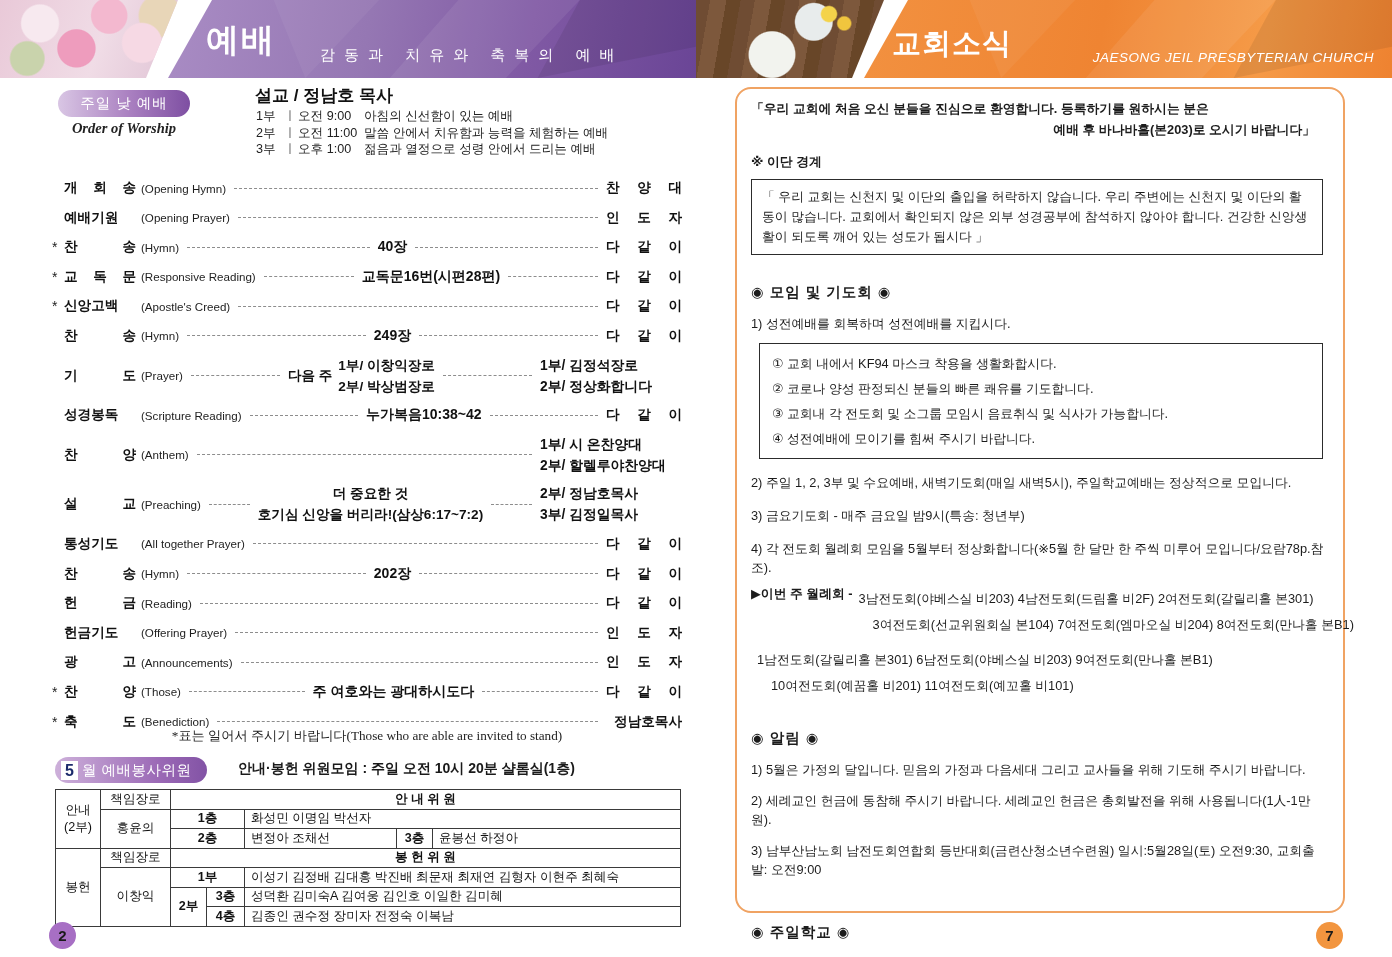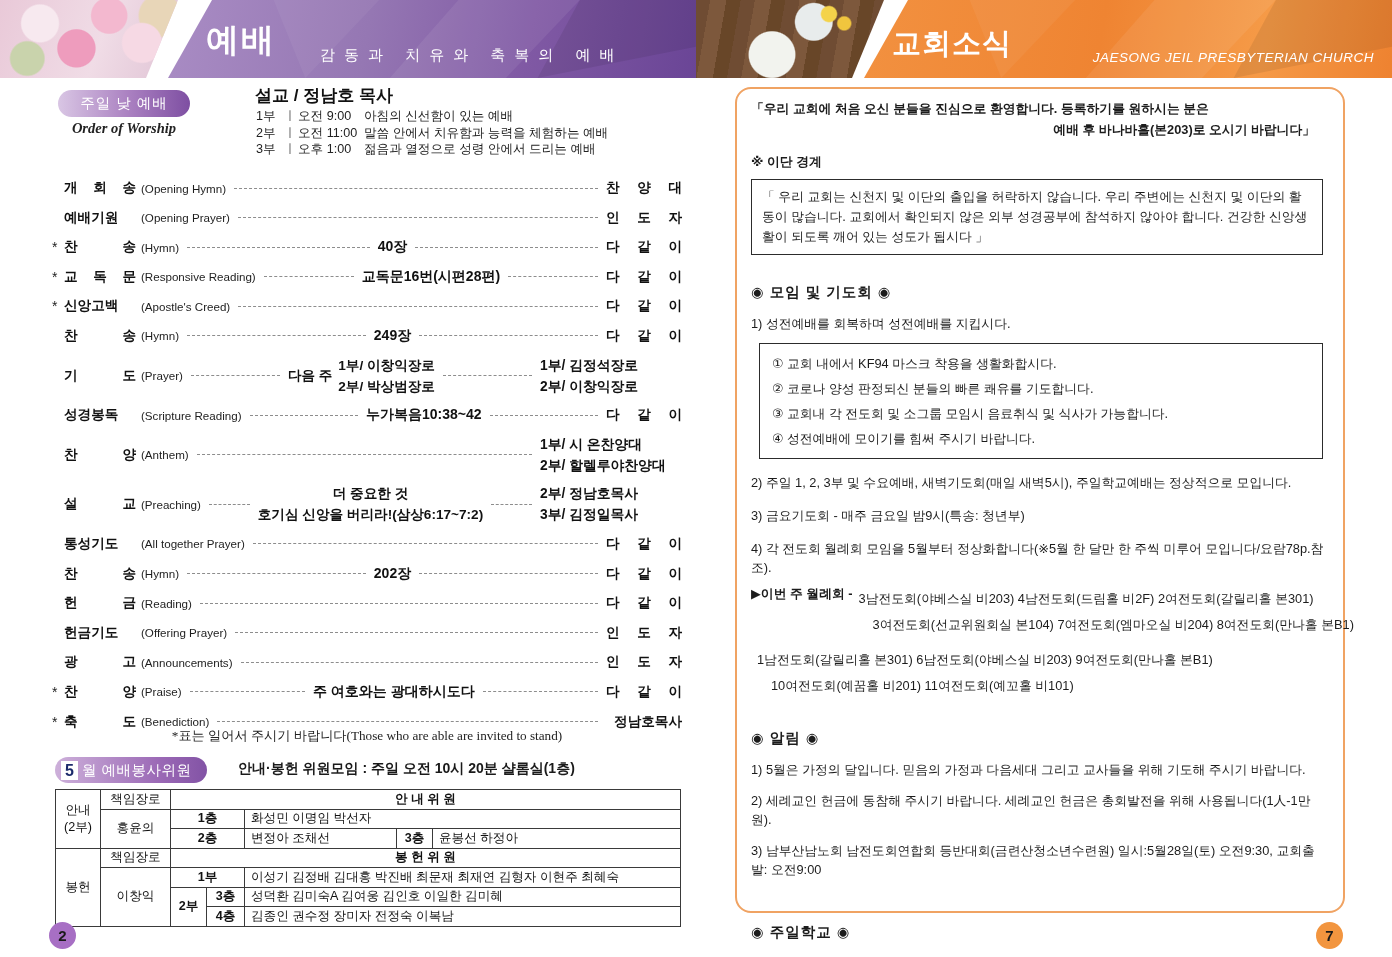--- a/index.html
+++ b/index.html
@@ -192,21 +192,21 @@
         <span class="oen">(Prayer)</span>
         <span class="lead"></span>
         <span class="opre">다음 주</span>
         <div class="oclines">
           <div>1부/ 이창익장로</div>
           <div>2부/ 박상범장로</div>
         </div>
         <span class="lead"></span>
         <div class="orlines">
           <div>1부/ 김정석장로</div>
-          <div>2부/ 이창익장로</div>
+          <div>2부/ 정상화합니다</div>
         </div>
       </div>
       <div class="orow">
         <span class="ostar"></span>
         <span class="olabel">성경봉독</span>
         <span class="oen">(Scripture Reading)</span>
         <span class="lead"></span>
         <span class="ocenter">누가복음10:38~42</span>
         <span class="lead"></span>
         <span class="oright">다 같 이</span>
@@ -269,21 +269,21 @@
       <div class="orow">
         <span class="ostar"></span>
         <span class="olabel">광 고</span>
         <span class="oen">(Announcements)</span>
         <span class="lead"></span>
         <span class="oright">인 도 자</span>
       </div>
       <div class="orow">
         <span class="ostar">*</span>
         <span class="olabel">찬 양</span>
-        <span class="oen">(Praise)</span>
+        <span class="oen">(Those)</span>
         <span class="lead"></span>
         <span class="ocenter">주 여호와는 광대하시도다</span>
         <span class="lead"></span>
         <span class="oright">다 같 이</span>
       </div>
       <div class="orow">
         <span class="ostar">*</span>
         <span class="olabel">축 도</span>
         <span class="oen">(Benediction)</span>
         <span class="lead"></span>

